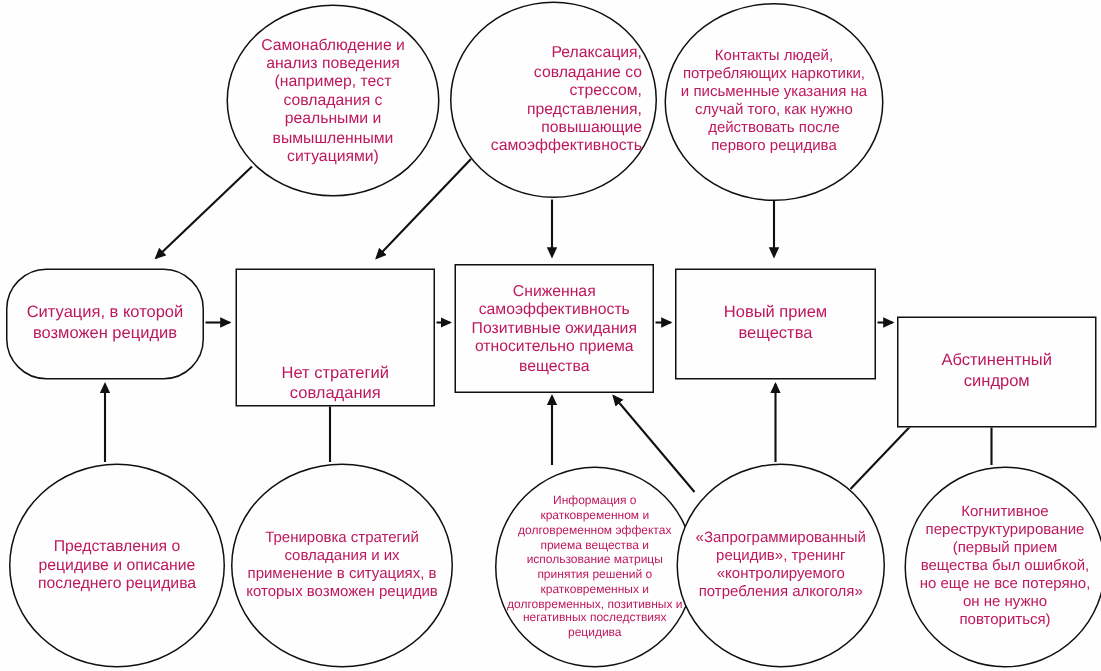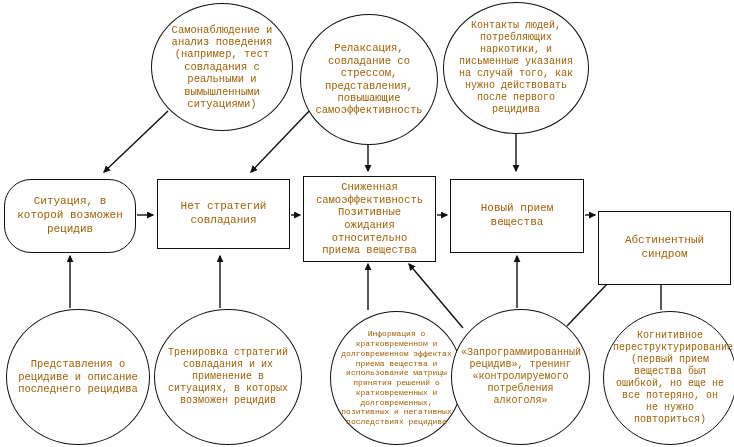--- a/index.html
+++ b/index.html
@@ -1,18 +1,18 @@
 <!DOCTYPE html>
 <html><head>
 <meta charset="utf-8">
 <style>
   html,body{margin:0;padding:0;background:#ffffff;}
   .canvas{
     position:relative;width:734px;height:447px;background:#fefefe;
-    font-family:Liberation Mono, monospace;color:#a16207;
+    font-family:Liberation Sans, sans-serif;color:#be185d;
     overflow:hidden;
   }
   .arrows{position:absolute;left:0;top:0;width:734px;height:447px;}
   .node{
     position:absolute;display:flex;align-items:center;justify-content:center;
     text-align:center;box-sizing:border-box;background:#fefefe;
   }
   .circle{
     border:1.6px solid #101010;border-radius:50%;
     font-size:10.5px;line-height:1.18;padding:0 9px;
@@ -53,31 +53,31 @@
       <line x1="463" y1="328" x2="409" y2="264" marker-end="url(#ah)"></line>
       <line x1="517" y1="308" x2="517" y2="256" marker-end="url(#ah)"></line>
       <line x1="567" y1="326" x2="629" y2="261" marker-end="url(#ah)"></line>
       <line x1="661" y1="310" x2="661" y2="256" marker-end="url(#ah)"></line>
     </g>
   </svg>
 
   <div class="node circle" style="left:151px;top:3px;width:142px;height:128px;">
     <span class="lbl">Самонаблюдение и анализ поведения (например, тест совладания с реальными и вымышленными ситуациями)</span>
   </div>
-  <div class="node circle" style="left:300px;top:14px;width:138px;height:131px;">
+  <div class="node circle" style="left:300px;top:1px;width:138px;height:131px;text-align:right;">
     <span class="lbl">Релаксация, совладание со стрессом, представления, повышающие самоэффективность</span>
   </div>
   <div class="node circle text-md" style="left:443px;top:2px;width:146px;height:132px;">
     <span class="lbl">Контакты людей, потребляющих наркотики, и письменные указания на случай того, как нужно действовать после первого рецидива</span>
   </div>
 
   <div class="node rect" style="left:4px;top:179px;width:132px;height:74px;border-radius:27px;">
     <span class="lbl">Ситуация, в которой возможен рецидив</span>
   </div>
-  <div class="node rect" style="left:157px;top:179px;width:133px;height:70px;">
+  <div class="node rect" style="left:157px;top:179px;width:133px;height:92px;align-items:flex-end;">
     <span class="lbl">Нет стратегий совладания</span>
   </div>
   <div class="node rect" style="left:303px;top:176px;width:133px;height:86px;font-size:10.5px;line-height:1.2;">
     <span class="lbl">Сниженная самоэффективность Позитивные ожидания относительно приема вещества</span>
   </div>
   <div class="node rect" style="left:450px;top:179px;width:134px;height:74px;">
     <span class="lbl">Новый прием вещества</span>
   </div>
   <div class="node rect" style="left:598px;top:179px;width:133px;height:74px;margin-top:32px;">
     <span class="lbl">Абстинентный синдром</span>

